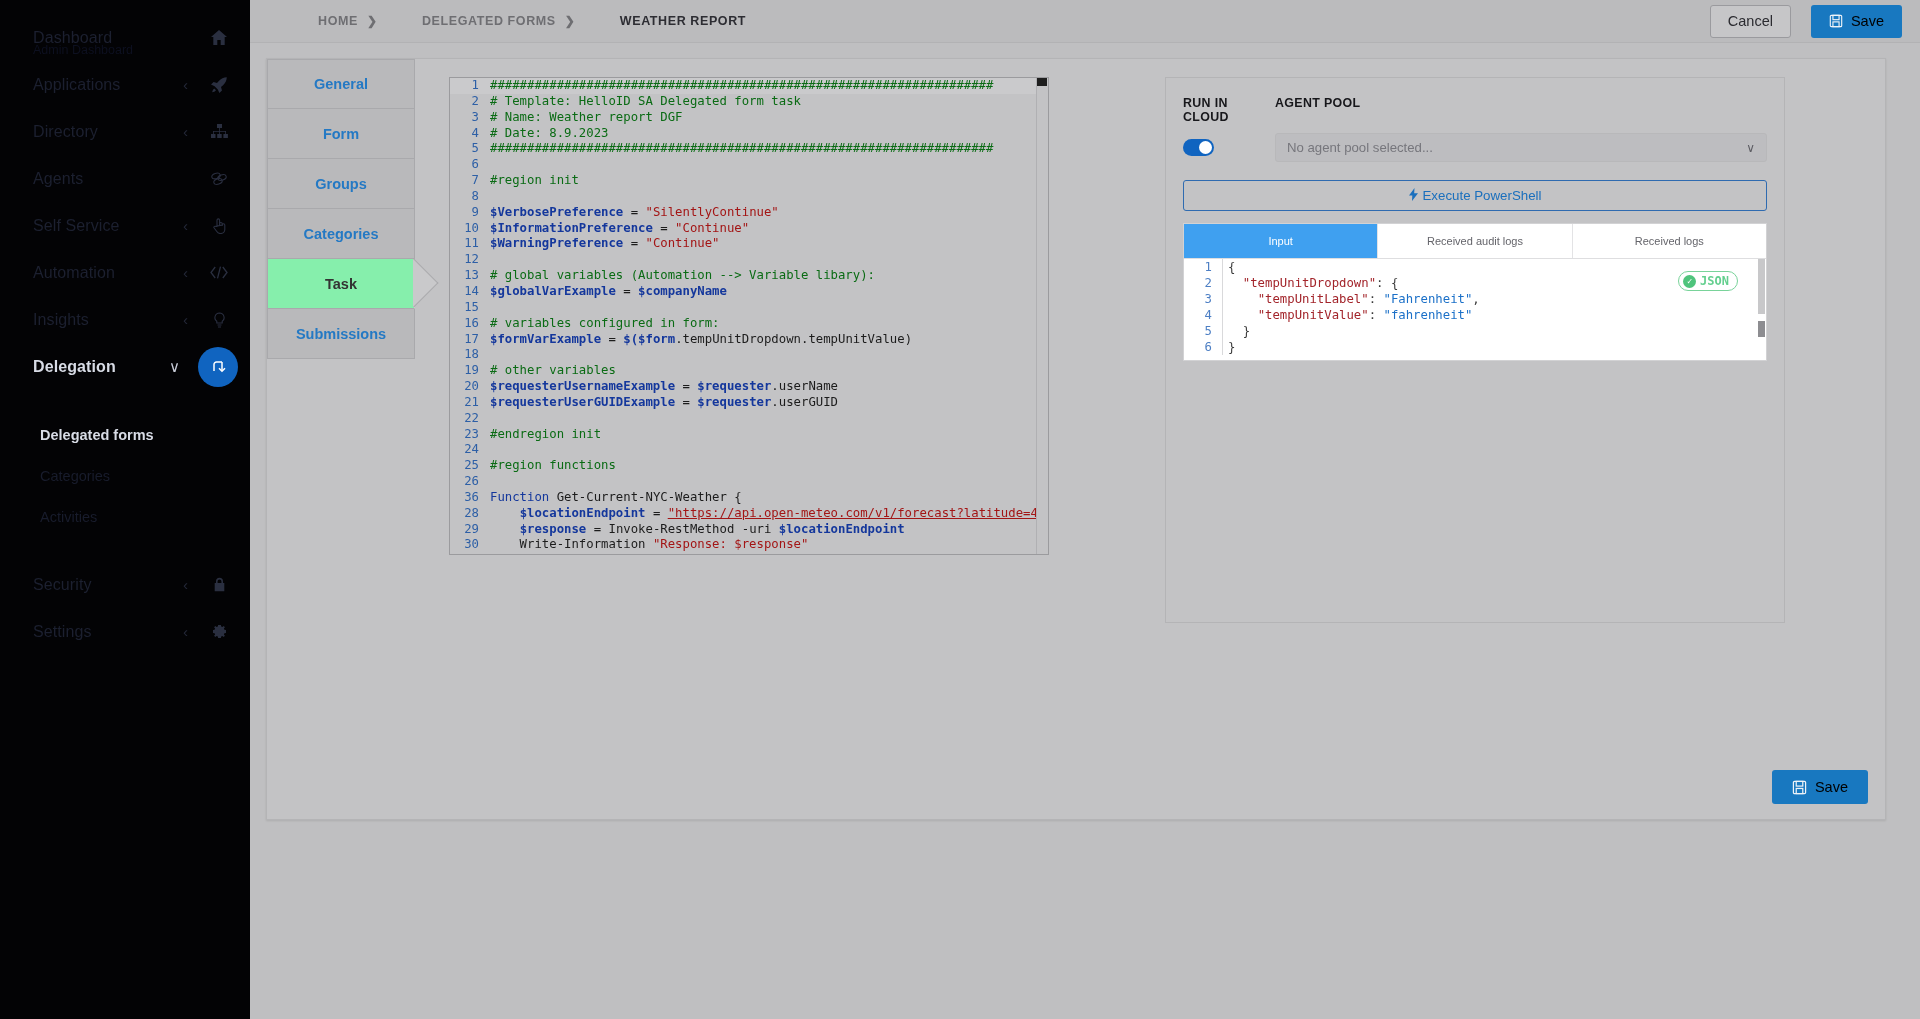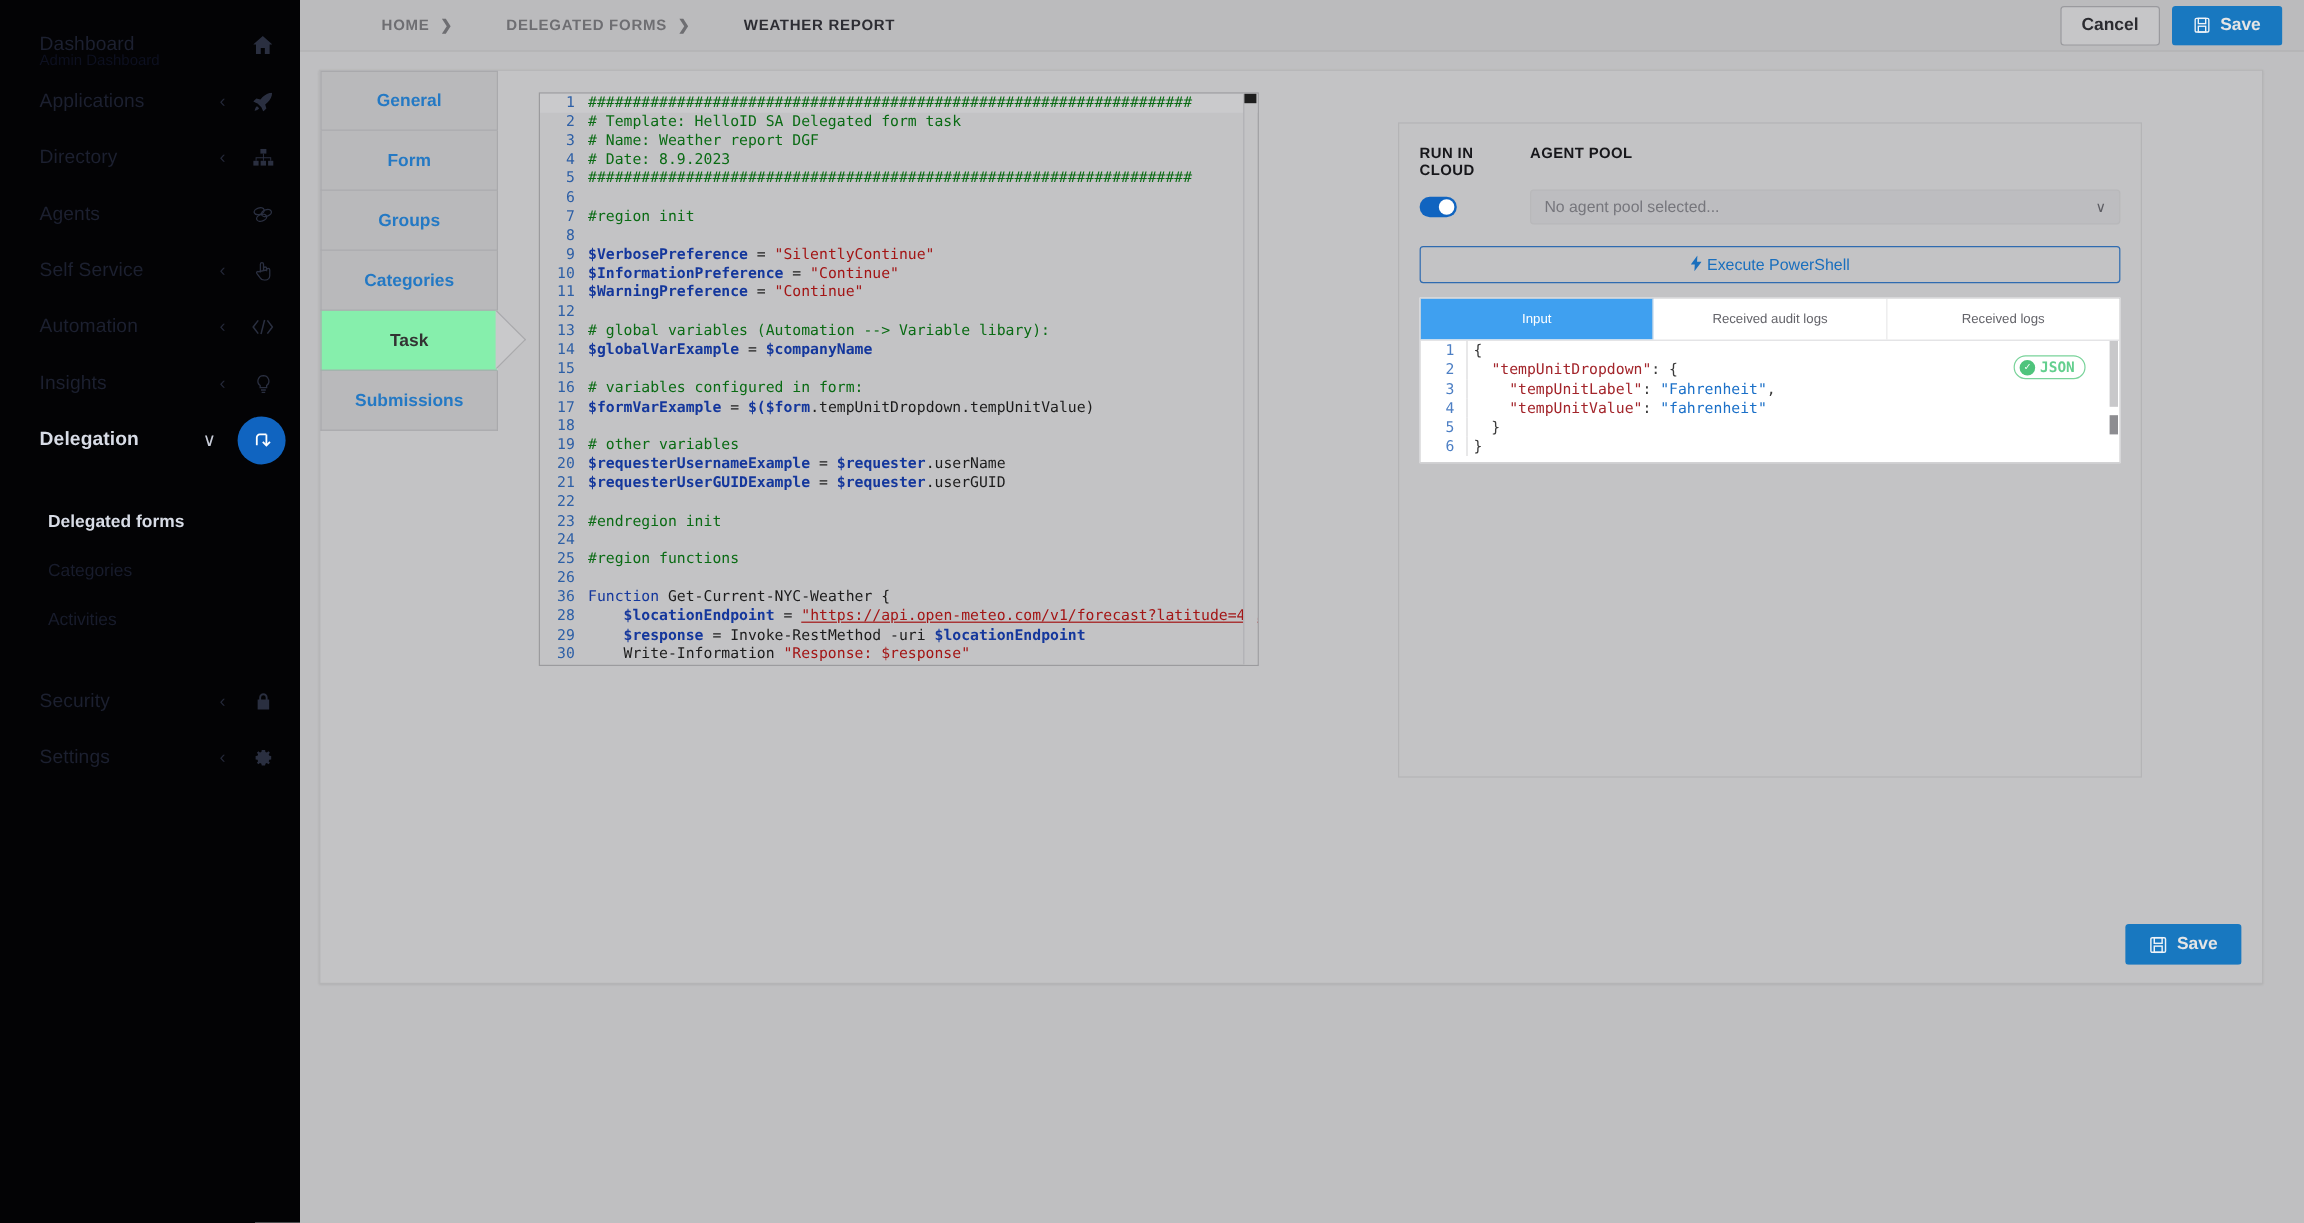--- a/index.html
+++ b/index.html
@@ -66,24 +66,24 @@
     border-bottom: 1px solid #b2b2b4;
   }
   .crumb { font-size: 12.5px; color: #6e6e72; letter-spacing: .6px; font-weight: bold; padding-left: 36px; }
   .crumb.current { color: #2d2d33; }
   .crumb-sep { margin: 0 9px; color: #6e6e72; font-size: 12px; font-weight: bold; }
   .topbar-spacer { flex: 1; }
   .btn {
     height: 33px; border-radius: 3px;
     display: inline-flex; align-items: center; justify-content: center;
     font-size: 14.5px; cursor: pointer; padding: 0 17px;
-    border: 1px solid transparent; white-space: nowrap; font-weight: bold;
+    border: 1px solid transparent; white-space: nowrap;
   }
   .btn-cancel { background: #c6c6c8; border-color: #9a9a9e; color: #2b2b30; }
-  .btn-primary { background: #1878c0; color: #e5e5e5; margin-left: 10px; }
+  .btn-primary { background: #1878c0; color: #000000; margin-left: 20px; }
   .btn-primary .bicon { margin-right: 8px; display:flex; }
 
   
   .card {
     position: absolute; left: 16px; top: 58px;
     width: 1620px; height: 762px;
     background: #c3c3c5;
     border: 1px solid #b4b4b6;
     box-shadow: 0 1px 2px rgba(0,0,0,.10);
   }
@@ -148,21 +148,20 @@
     background: #1e1e1e;
   }
 
   
   .rpane {
     position: absolute; left: 748px; top: 18px;
     width: 620px; height: 546px;
     background: #c3c3c5;
     border: 1px solid #b4b4b6;
     padding: 18px 17px;
-    margin-top: 25px;
   }
   .rlabels { display: flex; align-items: flex-start; }
   .lbl { font-size: 12.4px; font-weight: bold; color: #17171b; letter-spacing: .35px; }
   .lbl.cloud { width: 92px; flex: 0 0 92px; }
   .rcontrols { display: flex; align-items: center; margin-top: 9px; }
   .toggle {
     width: 31px; height: 17px; border-radius: 9px;
     background: #1064c0; position: relative; flex: 0 0 31px; cursor: pointer;
   }
   .toggle::after {

